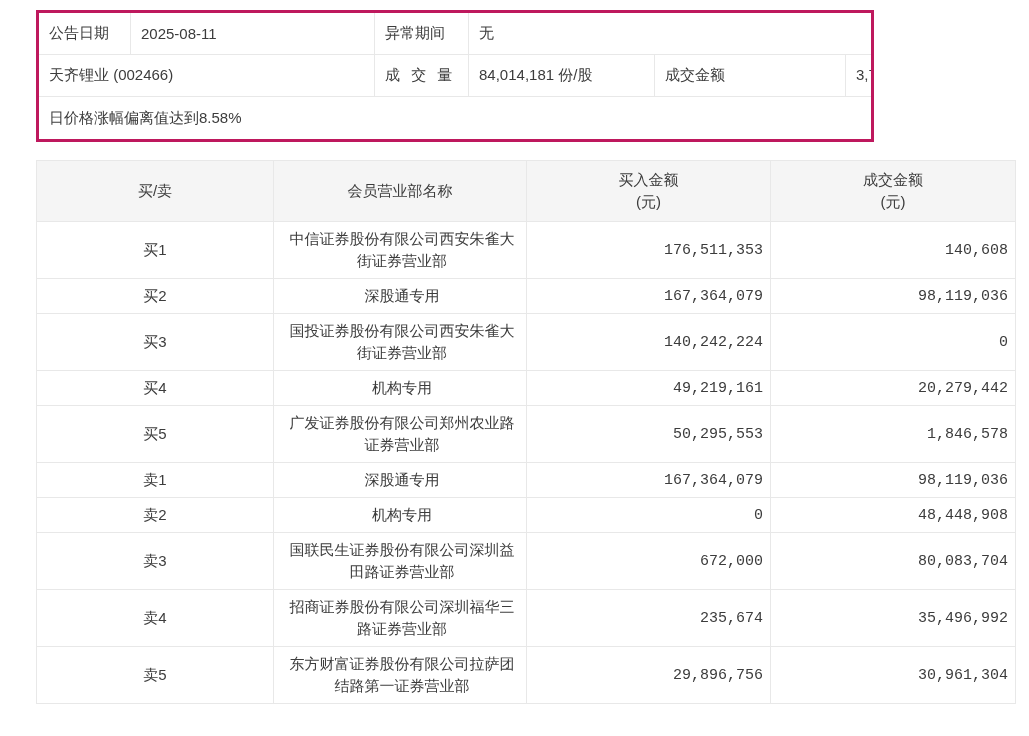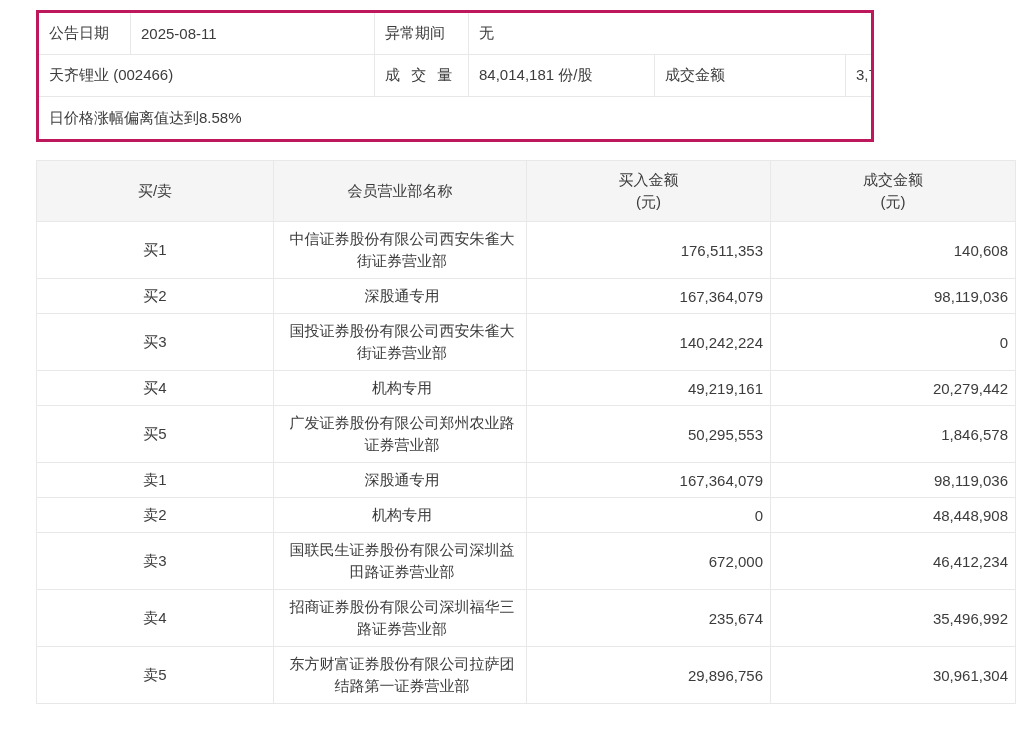--- a/index.html
+++ b/index.html
@@ -75,21 +75,21 @@
     background: #f5f5f5;
     height: 61px;
     text-align: center;
     line-height: 22px;
     color: #3c3c3c;
   }
   .trades-table th span { display: block; }
   .trades-table td { height: 28px; padding: 6px 0; }
   td.cell-side   { text-align: center; margin-left: 24px; }
   td.cell-branch { text-align: center; padding-left: 14px; padding-right: 10px; line-height: 22px; }
-  td.cell-amt    { text-align: right; padding-right: 7px; }
+  td.cell-amt    { text-align: right; padding-right: 7px; font-family: Liberation Mono, monospace; }
 </style>
 </head>
 <body>
 
 <div class="page">
 
   <div class="info-panel">
     <div class="info-row">
       <div class="info-cell w92">公告日期</div>
       <div class="info-cell w244">2025-08-11</div>
@@ -169,21 +169,21 @@
       <tr>
         <td class="cell-side">卖2</td>
         <td class="cell-branch">机构专用</td>
         <td class="cell-amt">0</td>
         <td class="cell-amt">48,448,908</td>
       </tr>
       <tr>
         <td class="cell-side">卖3</td>
         <td class="cell-branch">国联民生证券股份有限公司深圳益田路证券营业部</td>
         <td class="cell-amt">672,000</td>
-        <td class="cell-amt">46,412,234</td>
+        <td class="cell-amt">80,083,704</td>
       </tr>
       <tr>
         <td class="cell-side">卖4</td>
         <td class="cell-branch">招商证券股份有限公司深圳福华三路证券营业部</td>
         <td class="cell-amt">235,674</td>
         <td class="cell-amt">35,496,992</td>
       </tr>
       <tr>
         <td class="cell-side">卖5</td>
         <td class="cell-branch">东方财富证券股份有限公司拉萨团结路第一证券营业部</td>

